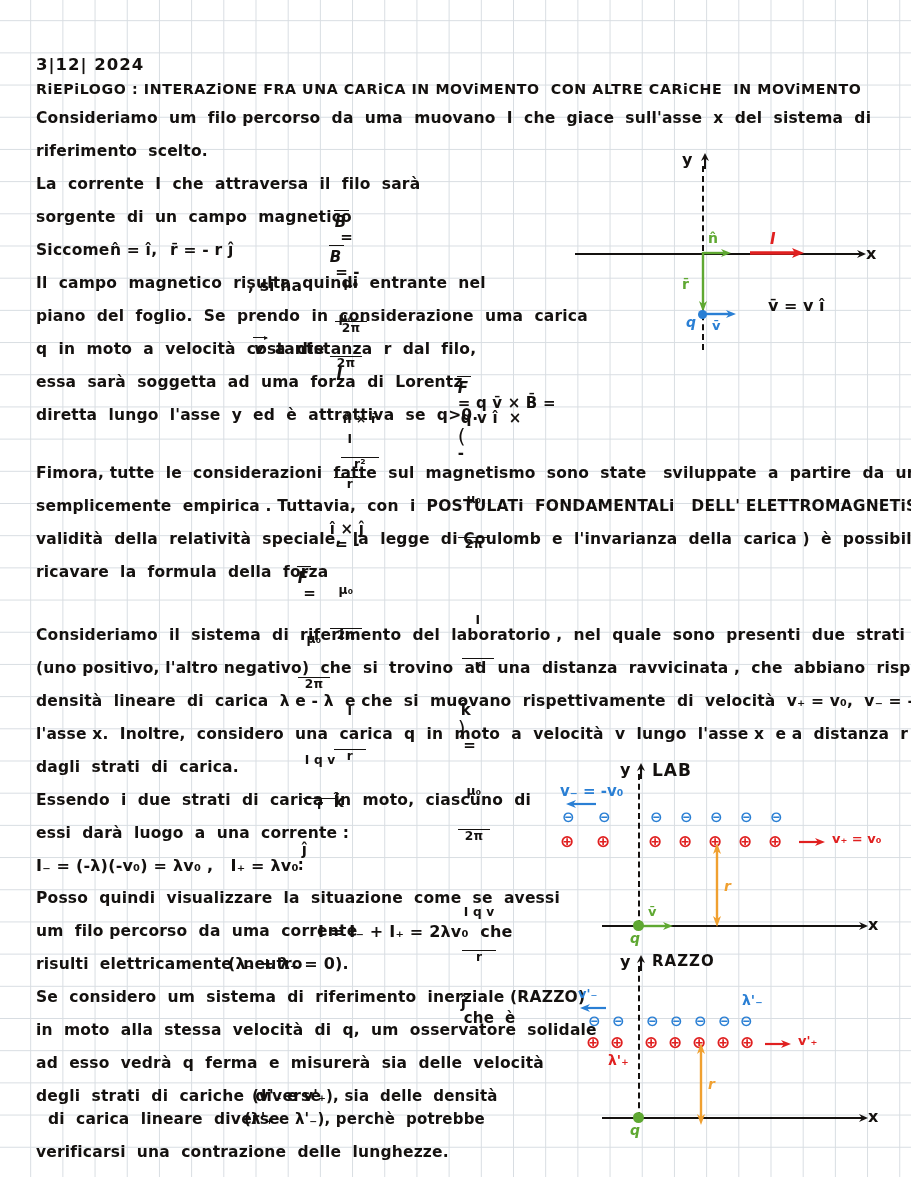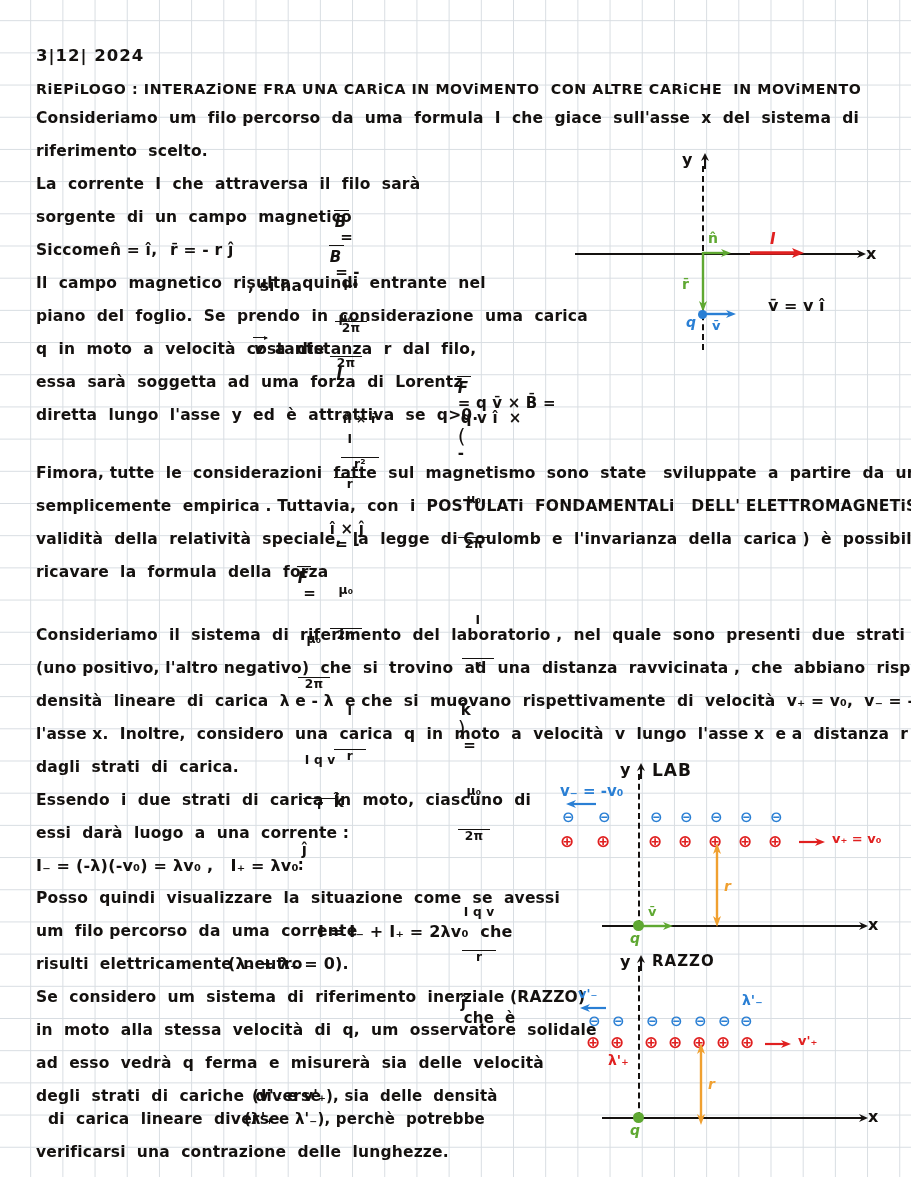--- a/index.html
+++ b/index.html
@@ -60,25 +60,25 @@
   .red{color:#e02020;}
   .blu{color:#2a7fd4;}
 </style>
 </head>
 <body>
 
 <div id="paper"></div>
 
 <div id="content">
 
-  <div class="hw date" style="left:36px;top:48px;">3|12| 2024</div>
+  <div class="hw date" style="left:36px;top:57px;">3|12| 2024</div>
 
   <div class="hw caps" style="left:36px;top:82px;">RiEPiLOGO : INTERAZiONE FRA UNA CARiCA IN MOViMENTO  CON ALTRE CARiCHE  IN MOViMENTO</div>
 
-  <div class="hw ln" style="left:36px;top:111px;">Consideriamo  um  filo percorso  da  uma  formula  I  che  giace  sull'asse  x  del  sistema  di</div>
+  <div class="hw ln" style="left:36px;top:111px;">Consideriamo  um  filo percorso  da  uma  muovano  I  che  giace  sull'asse  x  del  sistema  di</div>
   <div class="hw ln" style="left:36px;top:144px;">riferimento  scelto.</div>
   <div class="hw ln" style="left:36px;top:177px;">La  corrente  I  che  attraversa  il  filo  sarà</div>
 
   <div class="hw ln" style="left:36px;top:210px;">sorgente  di  un  campo  magnetico</div>
   <div class="hw" style="left:313px;top:200px;font-size:15px;">
     <span class="vec">B</span>
     <span style="font-style:normal;"> = </span>
     <span class="frac">
       <span class="num">μ₀</span>
       <span class="den">2π</span>

